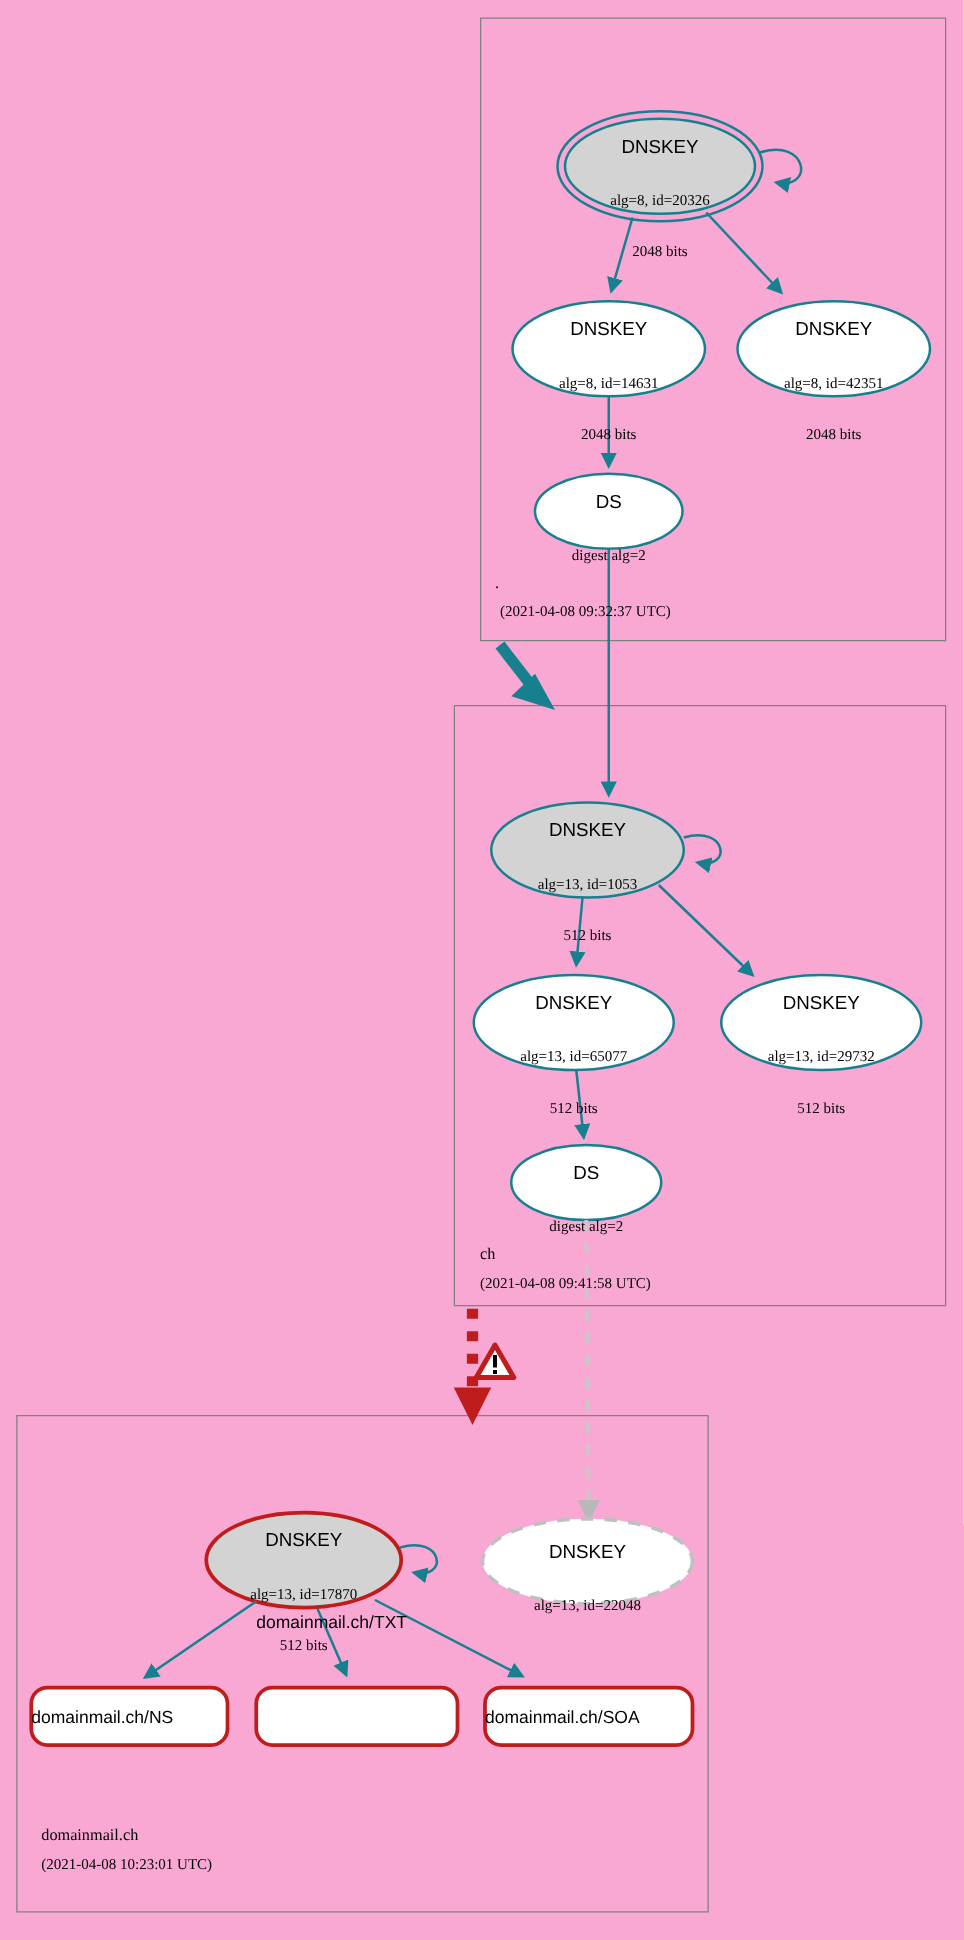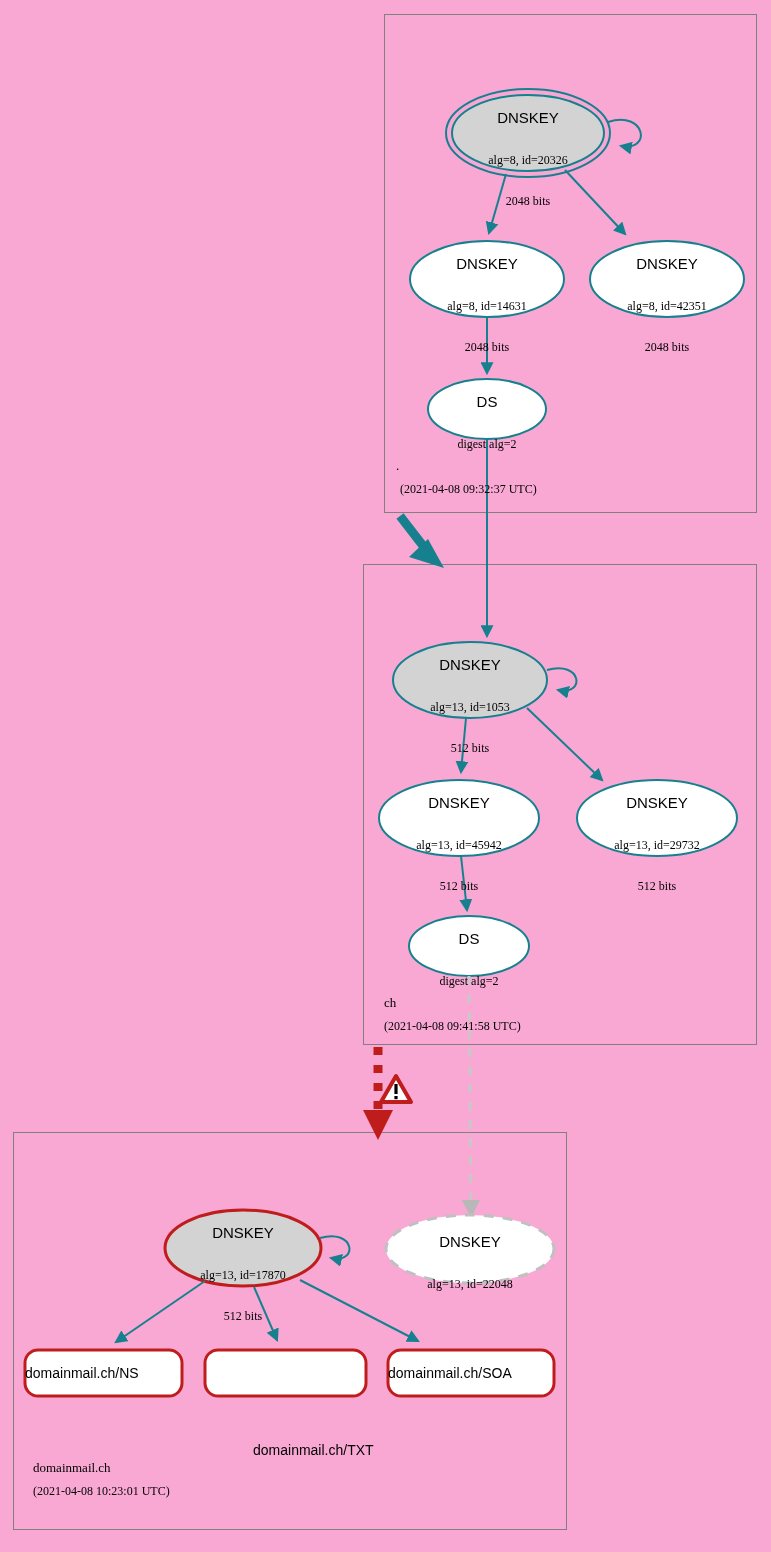--- a/index.html
+++ b/index.html
@@ -120,21 +120,21 @@
   </div>
 
   <div class="node-text" style="left:370px;top:657px;width:200px;">
     <div class="nt-title">DNSKEY</div>
     <div class="nt-sub">alg=13, id=1053</div>
     <div class="nt-sub">512 bits</div>
   </div>
 
   <div class="node-text" style="left:359px;top:795px;width:200px;">
     <div class="nt-title">DNSKEY</div>
-    <div class="nt-sub">alg=13, id=45942</div>
+    <div class="nt-sub">alg=13, id=65077</div>
     <div class="nt-sub">512 bits</div>
   </div>
 
   <div class="node-text" style="left:557px;top:795px;width:200px;">
     <div class="nt-title">DNSKEY</div>
     <div class="nt-sub">alg=13, id=29732</div>
     <div class="nt-sub">512 bits</div>
   </div>
 
   <div class="node-text" style="left:369px;top:931px;width:200px;">
@@ -147,21 +147,21 @@
     <div class="nt-sub">alg=13, id=17870</div>
     <div class="nt-sub">512 bits</div>
   </div>
 
   <div class="node-text" style="left:370px;top:1234px;width:200px;">
     <div class="nt-title">DNSKEY</div>
     <div class="nt-sub">alg=13, id=22048</div>
   </div>
 
   <div class="rrset-label" style="left:25px;top:1365px;width:157px;">domainmail.ch/NS</div>
-  <div class="rrset-label" style="left:205px;top:1442px;width:181px;margin-left:48px;">domainmail.ch/TXT</div>
+  <div class="rrset-label" style="left:205px;top:1289px;width:181px;">domainmail.ch/TXT</div>
   <div class="rrset-label" style="left:388px;top:1365px;width:132px;">domainmail.ch/SOA</div>
 
   <div class="zone-label zone-name" style="left:396px;top:458px;">.</div>
   <div class="zone-label zone-time" style="left:400px;top:482px;">(2021-04-08 09:32:37 UTC)</div>
 
   <div class="zone-label zone-name" style="left:384px;top:995px;">ch</div>
   <div class="zone-label zone-time" style="left:384px;top:1019px;">(2021-04-08 09:41:58 UTC)</div>
 
   <div class="zone-label zone-name" style="left:33px;top:1460px;">domainmail.ch</div>
   <div class="zone-label zone-time" style="left:33px;top:1484px;">(2021-04-08 10:23:01 UTC)</div>

